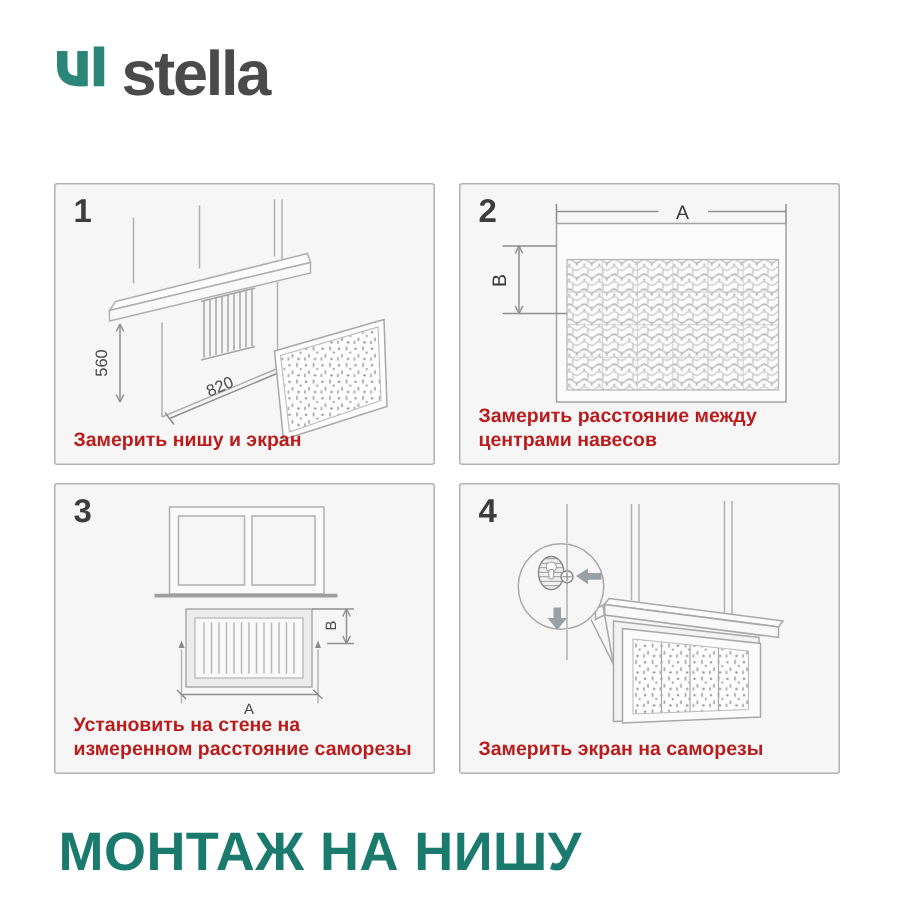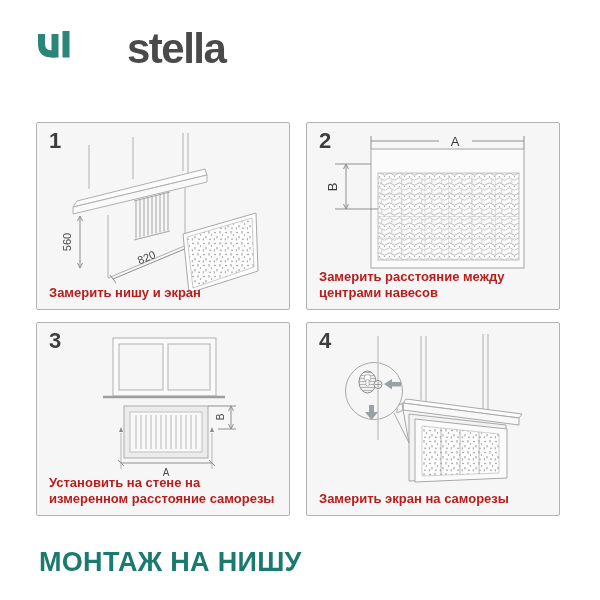--- a/index.html
+++ b/index.html
@@ -1,21 +1,21 @@
 <!DOCTYPE html>
 <html><head>
 <meta charset="utf-8">
 <style>
   html,body{margin:0;padding:0;background:#fff;}
   #stage{position:relative;width:600px;height:600px;background:#fff;overflow:hidden;
          font-family:"Liberation Sans", sans-serif;}
 
   
   .logo{position:absolute;left:33px;top:30px;}
-  .logo-row{display:flex;align-items:flex-end;gap:46px;}
+  .logo-row{display:flex;align-items:flex-end;}
   .logo-mark{width:42px;height:38px;margin-right:6px;}
   .brand{font-size:42px;font-weight:700;color:#4a4a4a;letter-spacing:-1.5px;line-height:38px;}
   .tagline{margin-top:4px;font-size:9px;color:#8d9894;letter-spacing:.25px;}
 
   
   .panel{position:absolute;box-sizing:border-box;background:#f6f6f6;
          border:1px solid #b2b2b2;border-radius:2px;}
   .p1{left:36px;top:122px;width:254px;height:188px;}
   .p2{left:306px;top:122px;width:254px;height:188px;}
   .p3{left:36px;top:322px;width:254px;height:194px;}
@@ -26,21 +26,21 @@
   .art{position:absolute;left:0;width:254px;}
   .a1{top:8px;height:170px;}  .a2{top:8px;height:156px;}
   .a3{top:6px;height:162px;}  .a4{top:6px;height:164px;}
 
   svg text{font-family:"Liberation Sans", sans-serif;fill:#4a4a4a;}
   .dim{font-size:11px;}
   .ab{font-size:13px;fill:#3a3a3a;}
   .ab-sm{font-size:10px;fill:#4a4a4a;}
 
   
-  .footer-title{position:absolute;left:39px;top:547px;font-size:27px;font-weight:800;
+  .footer-title{position:absolute;left:39px;top:547px;font-size:36px;font-weight:800;
                 color:#1b7a6e;letter-spacing:.3px;}
 </style>
 </head>
 <body>
 
 <div id="stage">
 
   <svg width="0" height="0" style="position:absolute" aria-hidden="true">
     <defs>
       <pattern id="speck" width="11" height="11" patternUnits="userSpaceOnUse">

